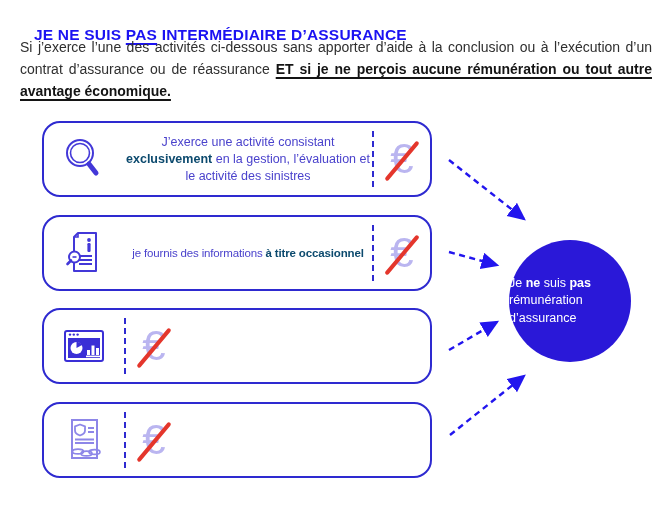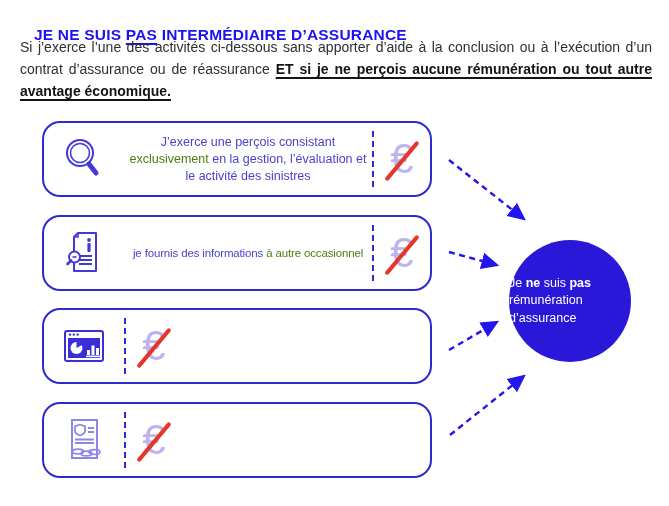--- a/index.html
+++ b/index.html
@@ -26,21 +26,21 @@
     position:absolute;left:42px;width:390px;height:76px;box-sizing:border-box;
     border:2px solid #2e2ad0;border-radius:18px;background:#fff;
     display:flex;align-items:center;
   }
   .card-1{top:121px}.card-2{top:215px}.card-3{top:308px}.card-4{top:402px}
   .icon-wrap{width:80px;display:flex;align-items:center;justify-content:center;flex:0 0 auto;}
   .card-text{
     flex:1;text-align:center;font-size:12.5px;line-height:17px;color:#4a42cc;
     padding:0 2px;
   }
-  .card-text b{font-weight:400;color:#4d7c0f;text-align:right;}
+  .card-text b{font-weight:700;color:#0c4a6e;text-align:right;}
   .card-2 .card-text{white-space:nowrap;font-size:11.5px;letter-spacing:-.15px;padding:0;}
   .divider{width:0;height:56px;border-left:2px dashed #2e2ad0;flex:0 0 auto;}
   .euro-wrap{width:56px;flex:0 0 auto;position:relative;display:flex;align-items:center;justify-content:center;height:100%;}
   .euro-sign{font-size:42px;color:#bab5f0;line-height:1;font-weight:400;}
   .euro-slash{
     position:absolute;left:3px;top:50%;width:50px;height:4px;border-radius:2px;
     background:#e4362c;transform:rotate(-50deg);
   }
   
   .circle{
@@ -63,42 +63,42 @@
   <p class="intro"><span>Si j’exerce l’une des activités ci-dessous sans apporter d’aide à la conclusion ou à l’exécution d’un contrat d’assurance ou de réassurance </span><span class="bold-u">ET si je ne perçois aucune rémunération ou tout autre avantage économique.</span></p>
 
   <div class="card card-1">
     <div class="icon-wrap">
       <svg width="48" height="48" viewBox="0 0 48 48" fill="none">
         <circle cx="20" cy="18" r="13" stroke="#4338d8" stroke-width="2"></circle>
         <circle cx="20" cy="18" r="9.5" stroke="#4338d8" stroke-width="1.6"></circle>
         <path d="M29 29 L36 38" stroke="#4338d8" stroke-width="5" stroke-linecap="round"></path>
       </svg>
     </div>
-    <div class="card-text"><span>J’exerce une perçois consistant </span><b>exclusivement</b><span> en la gestion, l’évaluation et le activité des sinistres</span></div>
+    <div class="card-text"><span>J’exerce une activité consistant </span><b>exclusivement</b><span> en la gestion, l’évaluation et le activité des sinistres</span></div>
     <div class="divider"></div>
     <div class="euro-wrap">
       <span class="euro-sign">€</span>
       <span class="euro-slash"></span>
     </div>
   </div>
 
   <div class="card card-2">
     <div class="icon-wrap">
       <svg width="44" height="48" viewBox="0 0 44 48" fill="none">
         <path d="M16 4 H34 V42 H12 V8 L16 4 Z" stroke="#4338d8" stroke-width="2" stroke-linejoin="round"></path>
         <path d="M16 4 V8 H12" stroke="#4338d8" stroke-width="1.6"></path>
         <circle cx="27" cy="11" r="1.9" fill="#4338d8"></circle>
         <rect x="25.4" y="14" width="3.2" height="9" rx="1.2" fill="#4338d8"></rect>
         <path d="M17 27 H30 M17 31 H30 M17 35 H30" stroke="#4338d8" stroke-width="2.2"></path>
         <circle cx="12.5" cy="28" r="5.5" fill="#ffffff" stroke="#4338d8" stroke-width="2"></circle>
         <path d="M9 31.5 L5.5 35" stroke="#4338d8" stroke-width="2.6" stroke-linecap="round"></path>
         <path d="M10.5 28 H14.5" stroke="#4338d8" stroke-width="1.6"></path>
       </svg>
     </div>
-    <div class="card-text"><span>je fournis des informations </span><b>à autre occasionnel</b><span></span></div>
+    <div class="card-text"><span>je fournis des informations </span><b>à titre occasionnel</b><span></span></div>
     <div class="divider"></div>
     <div class="euro-wrap">
       <span class="euro-sign">€</span>
       <span class="euro-slash"></span>
     </div>
   </div>
 
   <div class="card card-3">
     <div class="icon-wrap">
       <svg width="48" height="40" viewBox="0 0 48 40" fill="none">

